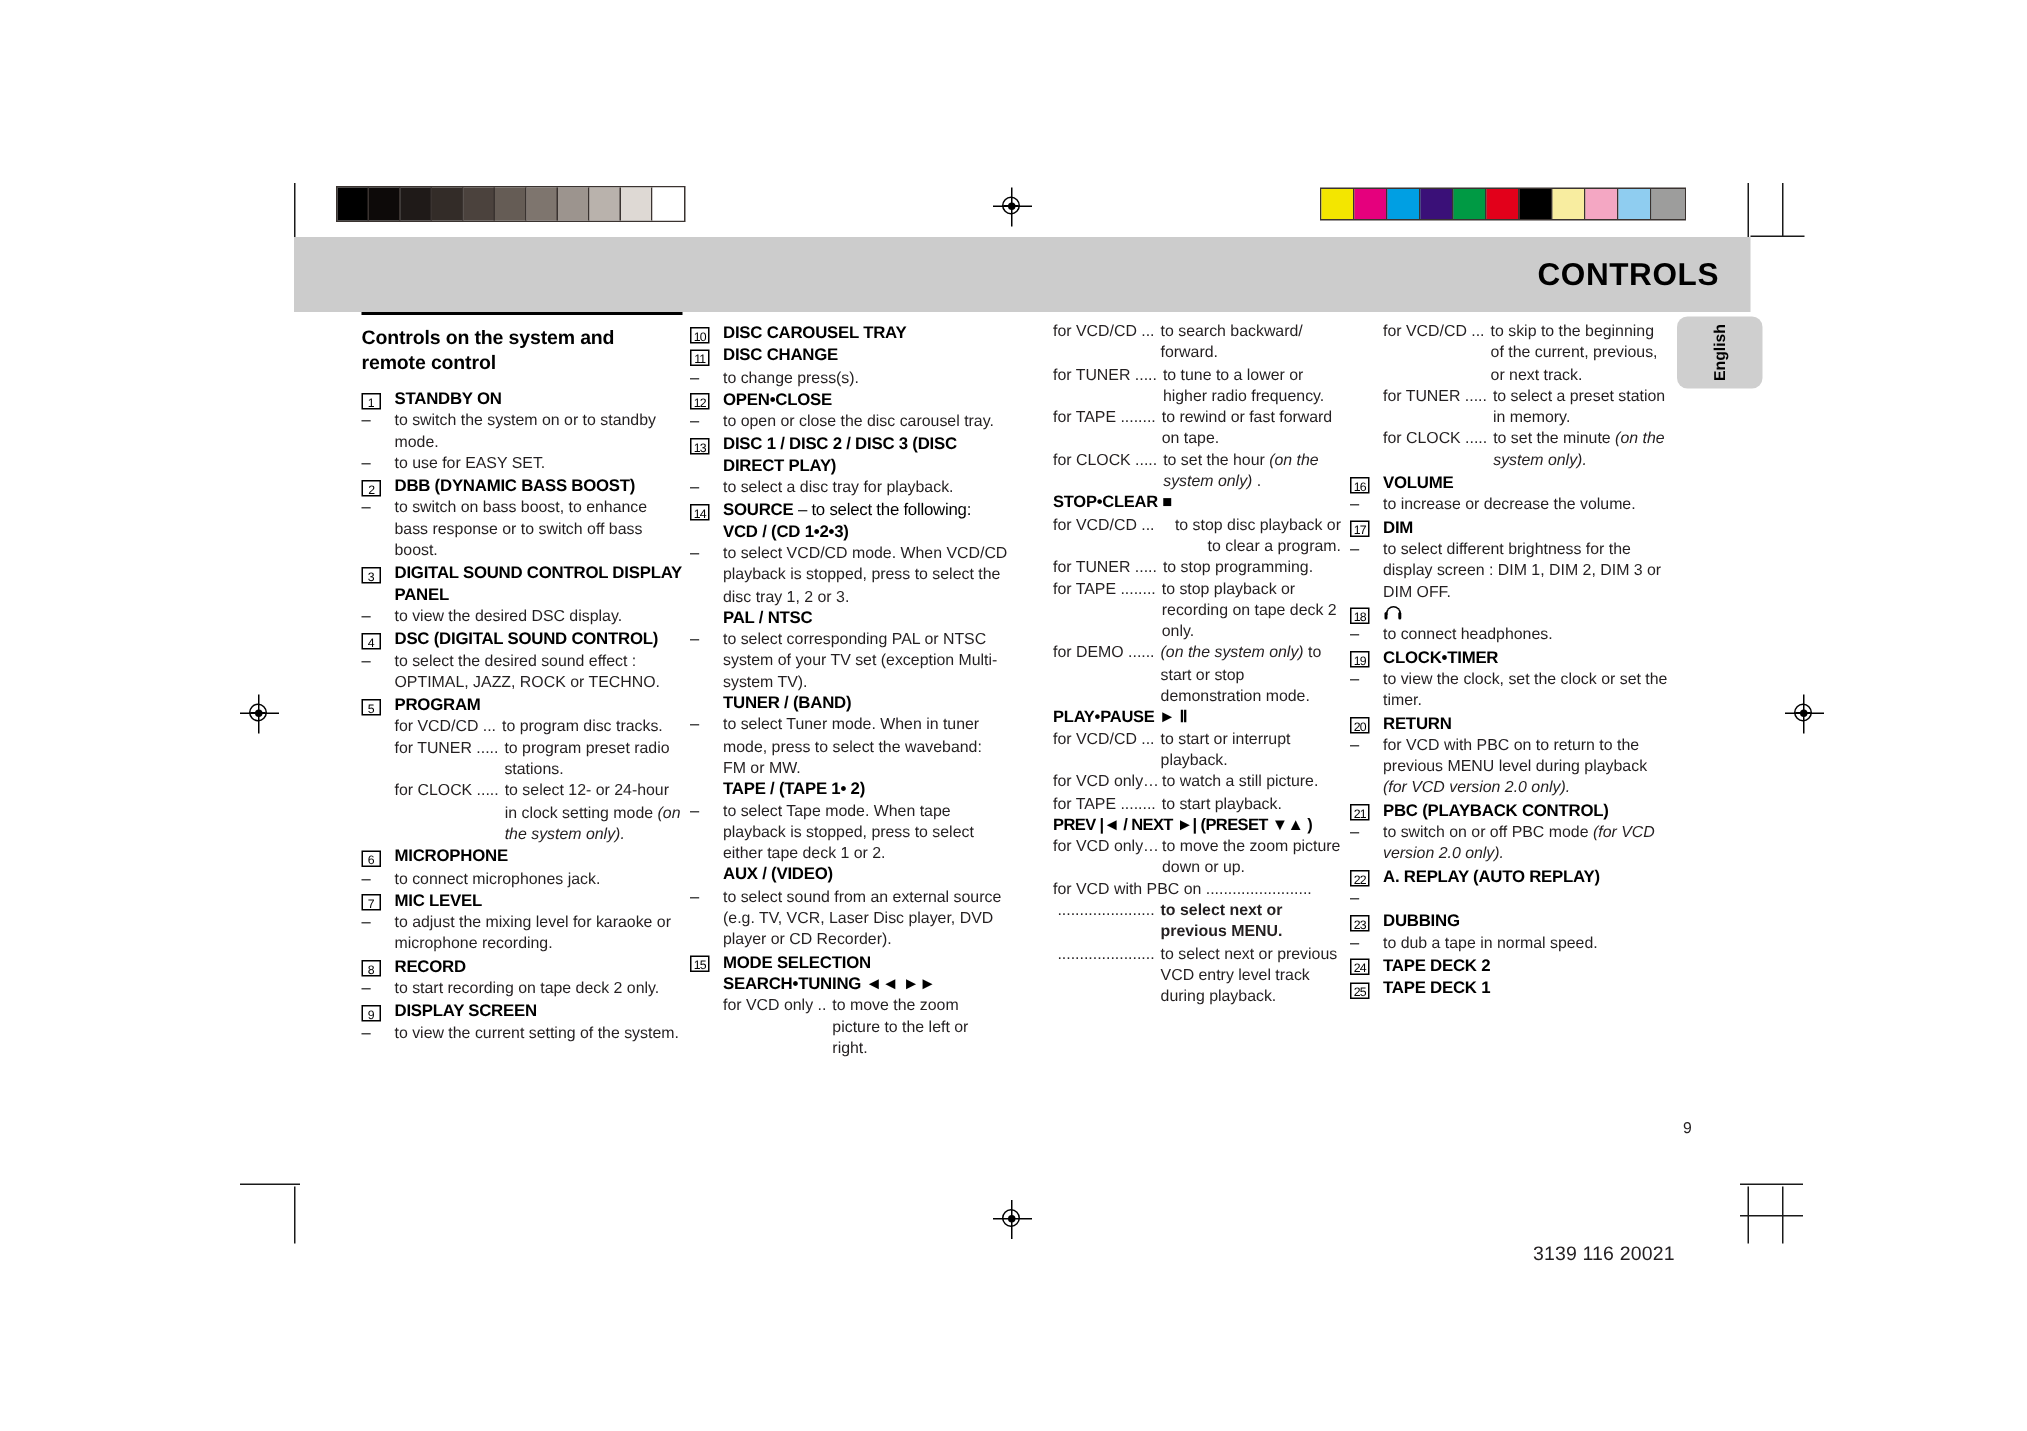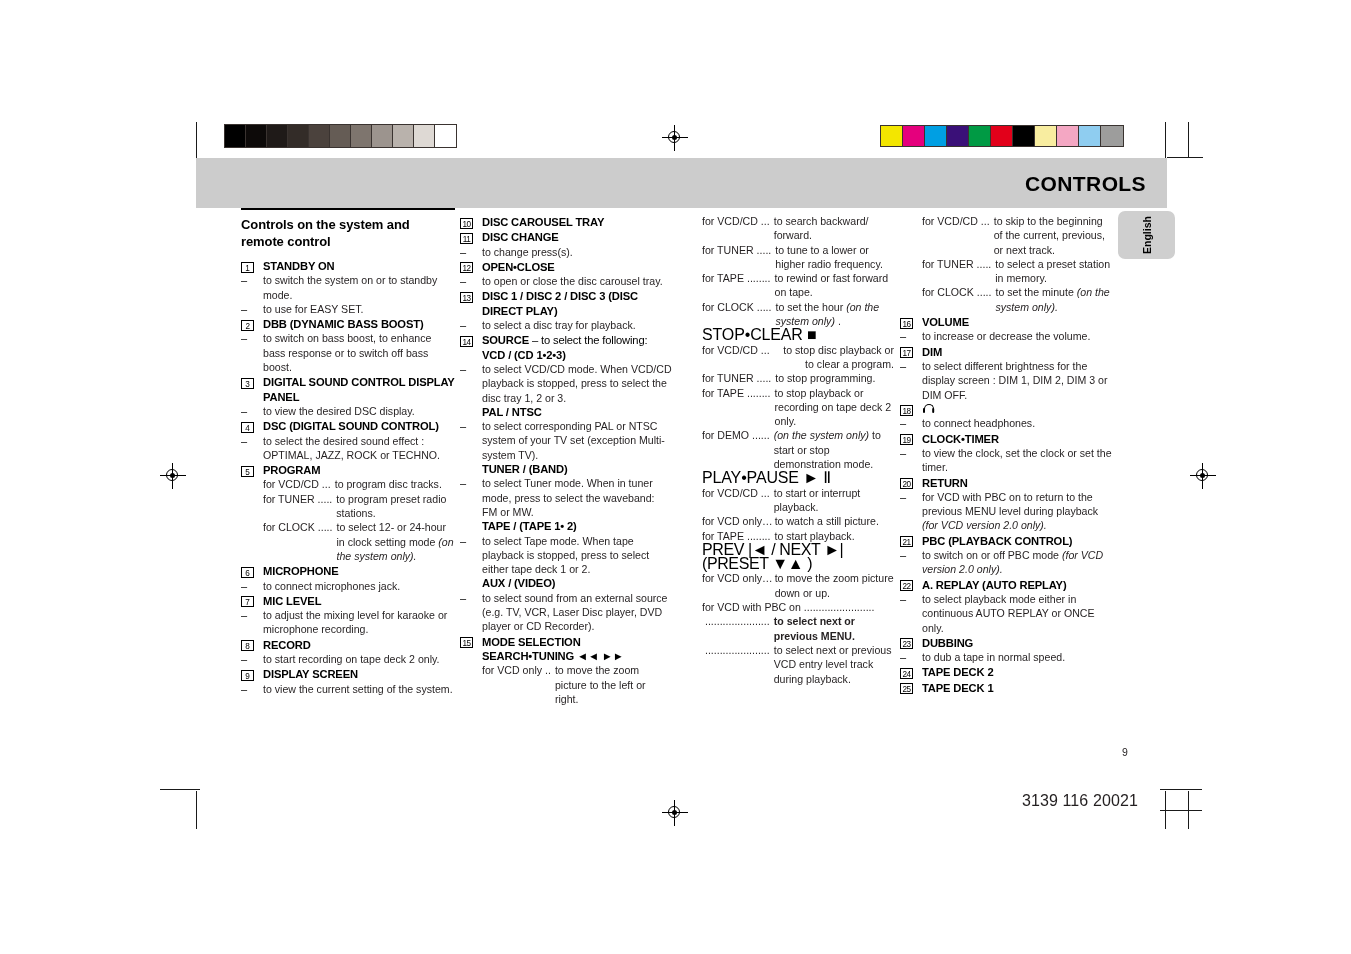--- a/index.html
+++ b/index.html
@@ -181,22 +181,22 @@
   }
   .subhead {
     margin-left: 22px;
     font-weight: bold;
     font-size: 11.2px;
     line-height: 14.3px;
     color: #000;
     letter-spacing: -0.15px;
   }
   .subhead-flush {
-    font-weight: normal;
-    font-size: 16px;
+    font-weight: bold;
+    font-size: 11px;
     line-height: 14.3px;
     color: #000;
     letter-spacing: -0.15px;
   }
 
   
   .forrow { display: flex; align-items: flex-start; }
   .forrow .fkey {
     flex: 0 0 auto;
     white-space: pre;
@@ -234,22 +234,22 @@
 
   
   #page-number {
     position: absolute;
     left: 1122px; top: 746px;
     font-size: 10.5px;
     color: #231f20;
   }
   #part-number {
     position: absolute;
-    left: 1022px; top: 792px;
-    font-size: 16px;
+    left: 1022px; top: 828px;
+    font-size: 13px;
     color: #231f20;
     letter-spacing: 0.1px;
   }
 </style>
 </head>
 <body>
 
 <div class="crop-line" style="left:196px; top:122px; width:1.4px; height:36px;"></div>
 <div class="crop-line" style="left:1165px; top:122px; width:1.4px; height:36px;"></div>
 <div class="crop-line" style="left:1167px; top:157px; width:36px; height:1.4px;"></div>
@@ -643,21 +643,20 @@
         <span class="dash">–</span>
         <span class="btxt"><span>to switch on or off PBC mode </span><i>(for VCD version 2.0 only).</i></span>
       </div>
 
     <div class="entry">
       <span class="numbox n2">22</span>
       <span class="entry-label">A. REPLAY (AUTO REPLAY)</span>
     </div>
     <div class="bullet">
         <span class="dash">–</span>
-        <span class="btxt">to select playback mode either in continuous AUTO REPLAY or ONCE only.</span>
       </div>
 
     <div class="entry">
       <span class="numbox n2">23</span>
       <span class="entry-label">DUBBING</span>
     </div>
     <div class="bullet">
         <span class="dash">–</span>
         <span class="btxt">to dub a tape in normal speed.</span>
       </div>

